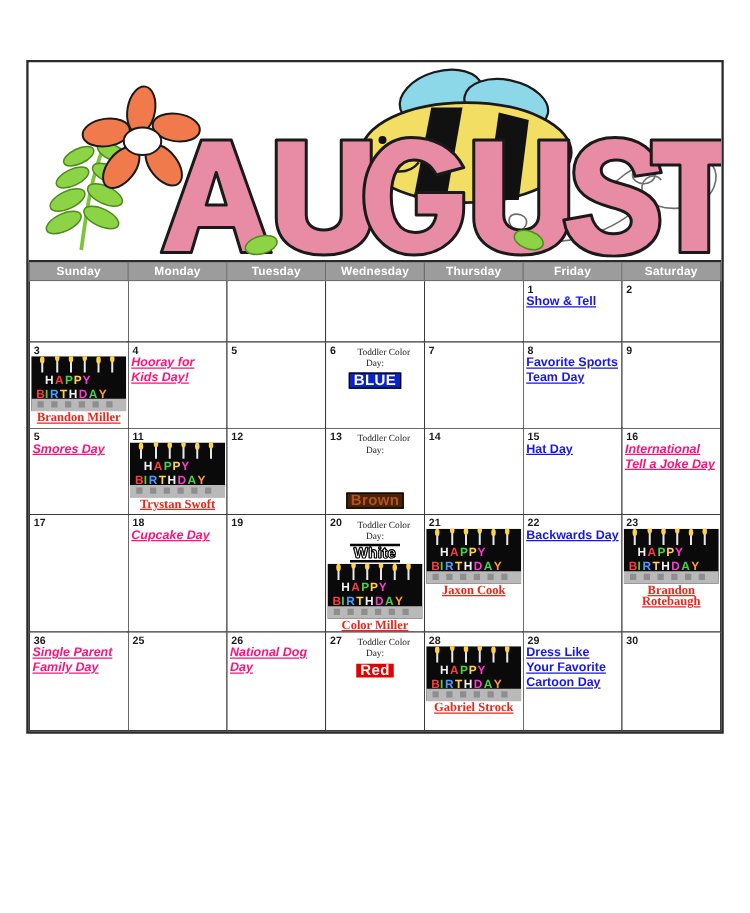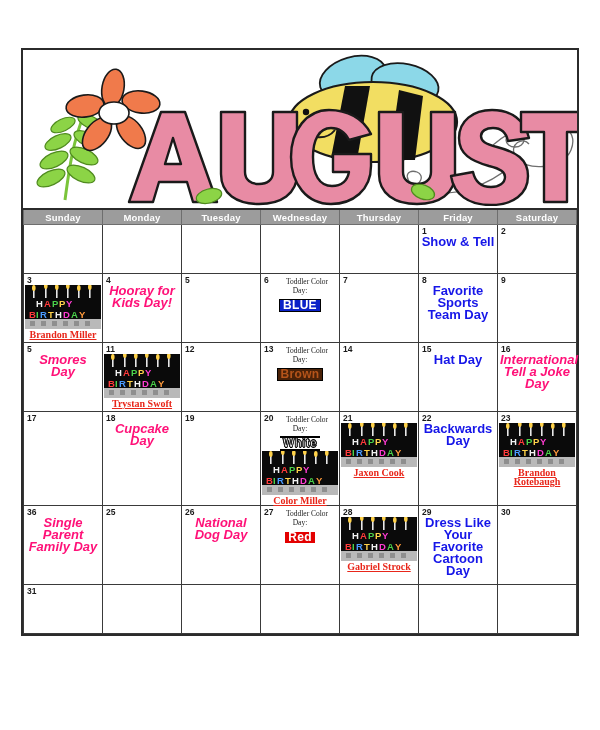--- a/index.html
+++ b/index.html
@@ -91,28 +91,28 @@
     height:100%;
     box-sizing:border-box;
     display:flex;
     flex-direction:column;
     align-items:center;
   }
   .cellwrap.tcd{padding-top:2px;}
 
   
   .ev{
-    text-align:center;
-    font-size:13px;
+    font-size:10px;
     font-weight:bold;
     font-style:italic;
     line-height:12px;
     padding:0 2px;
     width:100%;
     box-sizing:border-box;
+    text-decoration:underline;
   }
   .ev.pink{color:#ff1178;}
   .ev.blue{color:#1616e8;font-style:normal;}
 
   
   .tcd-label{
     text-align:center;
     font-size:7.5px;
     color:#1a1a1a;
     line-height:9px;
@@ -434,21 +434,21 @@
               </div>
             </td>
             <td>
               <div class="daynum">12</div>
               <div class="cellwrap"></div>
             </td>
             <td>
               <div class="daynum">13</div>
               <div class="cellwrap tcd">
                 <div class="tcd-label"><span class="lead">Toddler Color</span><br>Day:</div>
-                <div style="text-align: center; width: 100%;"><span class="swatch brown">Brown</span></div>
+                <div style="text-align: center; width: 100%; margin-top: 27px;"><span class="swatch brown">Brown</span></div>
               </div>
             </td>
             <td>
               <div class="daynum">14</div>
               <div class="cellwrap"></div>
             </td>
             <td>
               <div class="daynum">15</div>
               <div class="cellwrap">
                 <div class="ev blue">Hat Day</div>
@@ -717,41 +717,17 @@
               <div class="daynum">29</div>
               <div class="cellwrap">
                 <div class="ev blue">Dress Like Your Favorite Cartoon Day</div>
               </div>
             </td>
             <td>
               <div class="daynum">30</div>
               <div class="cellwrap"></div>
             </td>
           </tr>
-          <tr class="r6">
-            <td>
-              <div class="daynum">31</div>
-              <div class="cellwrap"></div>
-            </td>
-            <td>
-              <div class="cellwrap"></div>
-            </td>
-            <td>
-              <div class="cellwrap"></div>
-            </td>
-            <td>
-              <div class="cellwrap"></div>
-            </td>
-            <td>
-              <div class="cellwrap"></div>
-            </td>
-            <td>
-              <div class="cellwrap"></div>
-            </td>
-            <td>
-              <div class="cellwrap"></div>
-            </td>
-          </tr>
         </tbody>
     </table>
 
   </div>
 </div>
 
 </body></html>

